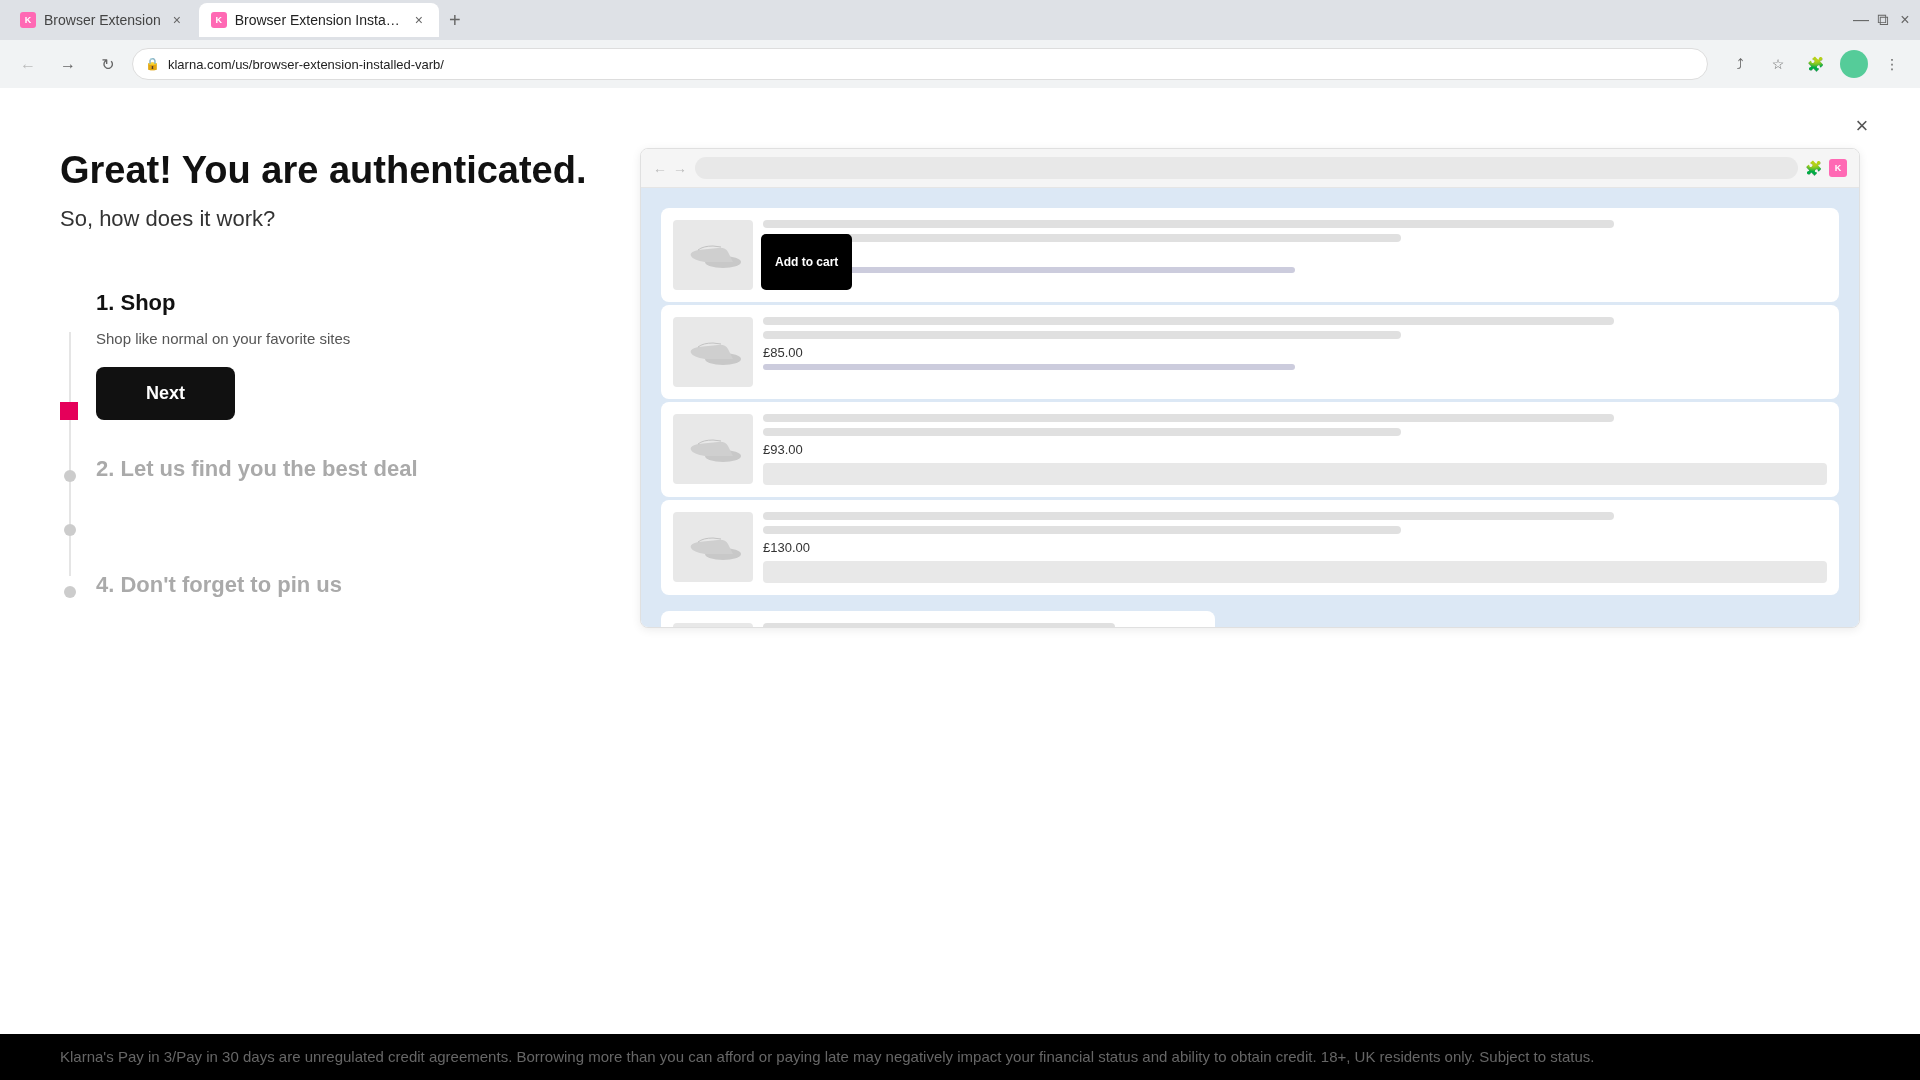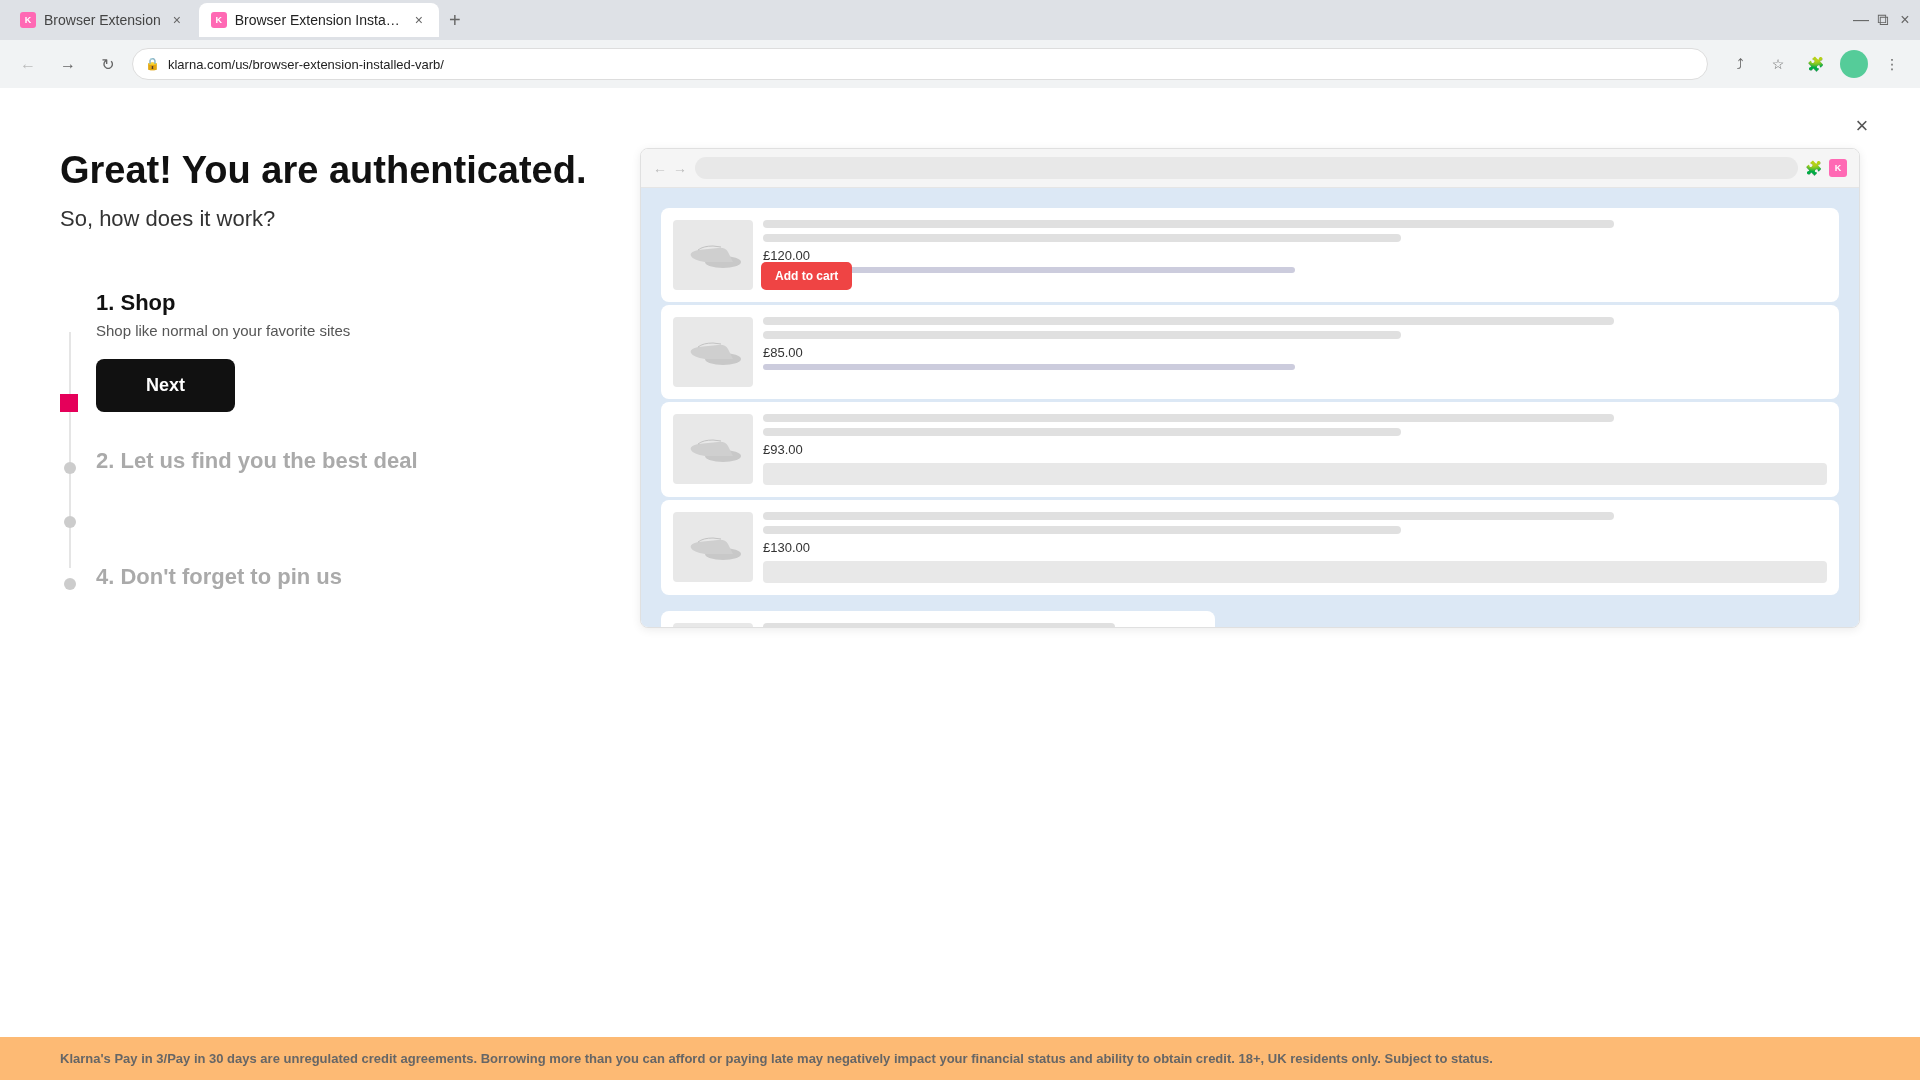--- a/index.html
+++ b/index.html
@@ -41,21 +41,21 @@
     .left-panel { flex: 0 0 580px; padding-top: 20px; }
     .main-heading { font-size: 38px; font-weight: 800; color: #111; line-height: 1.2; margin-bottom: 12px; }
     .sub-heading { font-size: 22px; color: #333; margin-bottom: 40px; }
     .step { display: flex; align-items: flex-end; padding: 18px 0; position: relative; }
     .step-indicator { width: 20px; height: 20px; margin-right: 20px; margin-top: 2px; flex-shrink: 0; }
     .step-indicator.active { background: #e5005a; }
     .step-indicator.dot-inactive { width: 12px; height: 12px; background: #ccc; border-radius: 50%; margin-top: 6px; margin-left: 4px; }
     .step-content { flex: 1; }
     .step-title { font-size: 22px; font-weight: 700; color: #111; }
     .step-title.inactive { color: #aaa; font-weight: 700; }
-    .step-desc { font-size: 15px; color: #555; margin-top: 6px; }
+    .step-desc { font-size: 15px; color: #555; margin-top: 14px; }
     .next-btn { margin-top: 20px; background: #111; color: #fff; border: none; padding: 16px 50px; font-size: 18px; font-weight: 600; border-radius: 8px; cursor: pointer; display: inline-block; }
 
     
     .right-panel { flex: 1; padding-top: 0; display: flex; flex-direction: column; }
     .mock-browser { background: #fff; border-radius: 8px; border: 1px solid #e0e0e0; overflow: hidden; flex: 1; max-height: 480px; margin-top: 20px; box-shadow: 0 2px 10px rgba(0,0,0,0.08); }
     .mock-browser-bar { background: #f5f5f5; padding: 8px 12px; display: flex; align-items: center; gap: 8px; border-bottom: 1px solid #e5e5e5; }
     .mock-url-bar { flex: 1; height: 22px; background: #e8e8e8; border-radius: 11px; }
     .mock-nav { display: flex; gap: 6px; }
     .mock-nav-btn { color: #bbb; font-size: 14px; }
     .mock-ext-icons { display: flex; gap: 6px; align-items: center; }
@@ -67,25 +67,25 @@
     .product-grid { display: grid; grid-template-columns: 1fr; gap: 3px; }
     .product-card { background: #fff; border-radius: 8px; padding: 12px; display: flex; gap: 10px; position: relative; }
     .product-thumb { width: 80px; height: 70px; background: #e8e8e8; border-radius: 4px; display: flex; align-items: center; justify-content: center; flex-shrink: 0; }
     .shoe-icon { width: 60px; height: 40px; opacity: 0.4; }
     .product-info { flex: 1; }
     .product-line { height: 8px; background: #e0e0e0; border-radius: 4px; margin-bottom: 6px; }
     .product-line.short { width: 60%; }
     .product-line.medium { width: 80%; }
     .product-price-tag { font-size: 13px; color: #333; font-weight: 500; margin-top: 4px; }
     .product-price-bar { height: 6px; background: #ccd; border-radius: 3px; width: 50%; margin-top: 4px; }
-    .add-to-cart-btn { position: absolute; bottom: 12px; left: 100px; background: #ef4444; color: #fff; padding: 7px 14px; border-radius: 5px; font-size: 12px; font-weight: 600; }
+    .add-to-cart-btn { position: absolute; bottom: 12px; left: 100px; background: #000000; color: #fff; padding: 21px 14px; border-radius: 5px; font-size: 12px; font-weight: 600; }
     .product-action-bar { height: 22px; background: #e8e8e8; border-radius: 4px; margin-top: 6px; }
 
     
-    .disclaimer { padding: 12px 60px; font-size: 13px; color: #666; line-height: 1.5; background: #fdba74; font-weight: bold; }
+    .disclaimer { padding: 12px 60px; font-size: 15px; color: #666; line-height: 1.5; background: #000000; }
 
     
     .steps-container { position: relative; }
     .step-line { position: absolute; left: 9px; top: 60px; bottom: 40px; width: 2px; background: #e5e5e5; }
   </style>
 </head>
 <body>
 
 <div class="browser-chrome">
 

